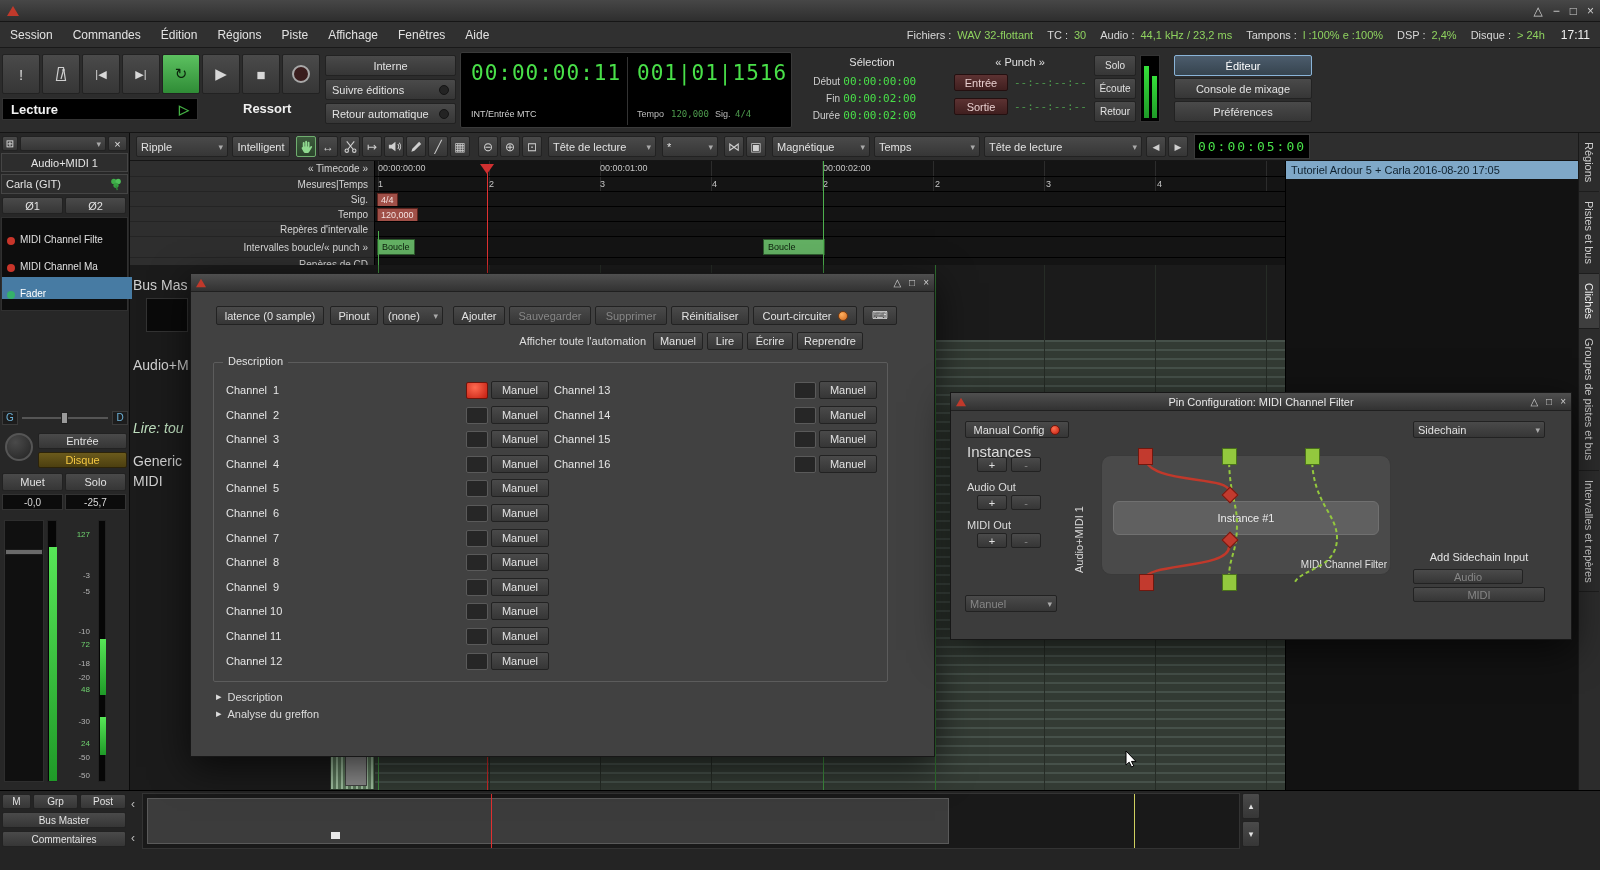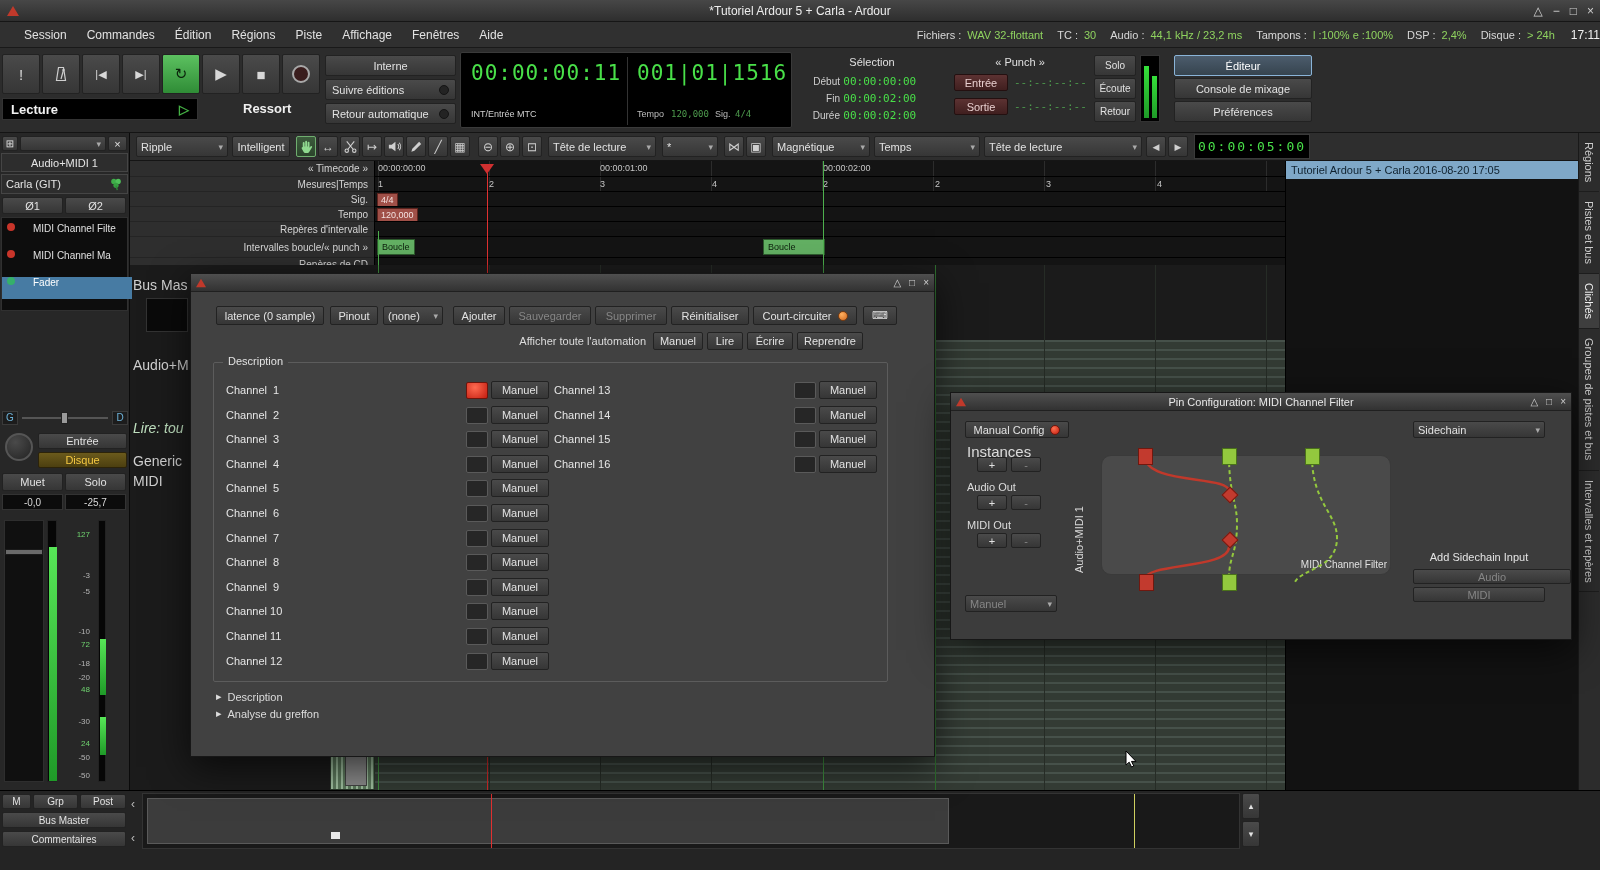--- a/index.html
+++ b/index.html
@@ -8,22 +8,22 @@
   .abs{position:absolute;box-sizing:border-box;}
   
   .titlebar{left:0;top:0;width:1600px;height:22px;background:linear-gradient(#474747,#2e2e2e);
             border-bottom:1px solid #161616;display:flex;align-items:center;}
   .title-text{position:absolute;left:0;right:0;text-align:center;font-size:12px;color:#ececec;}
   .logo{margin-left:6px;display:flex;align-items:center;z-index:2;}
   .win-controls{position:absolute;right:6px;display:flex;gap:10px;color:#cfcfcf;font-size:12px;z-index:2;}
   .win-controls span{cursor:default;}
   .menubar{left:0;top:22px;width:1600px;height:26px;background:#303030;border-bottom:1px solid #191919;
            display:flex;align-items:center;justify-content:space-between;}
-  .menus{display:flex;gap:20px;padding-left:24px;font-size:12px;color:#e2e2e2;}
-  .statusbar{display:flex;align-items:center;gap:6px;font-size:11px;white-space:nowrap;}
+  .menus{display:flex;gap:20px;padding-left:10px;font-size:12px;color:#e2e2e2;}
+  .statusbar{display:flex;align-items:center;gap:6px;padding-right:10px;font-size:11px;white-space:nowrap;}
   .sl{color:#d8d8d8;margin-left:8px;}
   .sv{color:#8fd35f;}
   .sclock{color:#f0f0f0;margin-left:10px;font-size:12px;}
   
   .btn{background:linear-gradient(#4a4a4a,#363636);border:1px solid #222;border-radius:2px;color:#e2e2e2;
        display:flex;align-items:center;justify-content:center;font-size:11px;box-sizing:border-box;}
   .btn.dis{color:#868686;}
   .dd{justify-content:space-between;padding:0 4px;}
   .dd .ar{color:#aaa;font-size:9px;margin-left:4px;}
   .led{width:8px;height:8px;border-radius:50%;background:#232323;border:1px solid #141414;}
@@ -66,21 +66,21 @@
   .loopmk{position:absolute;top:2px;height:14px;line-height:14px;background:#63b063;color:#0c1f0c;
           font-size:9px;padding:0 4px;border:1px solid #2d5b2d;}
   .vline{position:absolute;width:1px;}
   
   .stripes{background:repeating-linear-gradient(180deg,#46514a 0 2px,#333b34 2px 9px);}
   .frag{position:absolute;font-size:14px;color:#d0d0d0;white-space:nowrap;overflow:hidden;}
   
   .strip{left:0;top:133px;width:130px;height:657px;background:#272727;border-right:1px solid #0a0a0a;}
   .namebox{background:#2d2d2d;border:1px solid #454545;font-size:11px;color:#e4e4e4;
            display:flex;align-items:center;}
-  .procrow{position:absolute;left:0;width:125px;height:22px;display:flex;align-items:flex-start;gap:18px;
+  .procrow{position:absolute;left:0;width:125px;height:22px;display:flex;align-items:flex-end;gap:5px;
            padding-left:5px;font-size:10px;color:#e0e0e0;}
   .dot{width:8px;height:8px;border-radius:50%;}
   .scale{position:absolute;width:32px;text-align:right;font-size:8px;color:#b4b4b4;}
   .scale.green{color:#6fd36f;}
   .vubar{position:absolute;background:linear-gradient(180deg,#57e657,#1f9a28);}
   
   .dialog{background:#414141;border:1px solid #171717;box-shadow:0 10px 36px rgba(0,0,0,.65);z-index:10;}
   .dtitle{height:17px;background:linear-gradient(#4f4f4f,#323232);border-bottom:1px solid #202020;
           display:flex;align-items:center;position:relative;}
   .dtitle .tt{position:absolute;left:0;right:0;text-align:center;font-size:11px;color:#e8e8e8;}
@@ -112,21 +112,20 @@
 <body>
 
 <div id="app">
 
   <div class="abs titlebar">
     <span class="logo">
       <svg width="14" height="12" viewBox="0 0 14 12">
           <path d="M7 1 13 11 H1 Z" fill="#c0392b"></path>
         </svg>
     </span>
-    <span class="title-text">*Tutoriel Ardour 5 + Carla - Ardour</span>
     <span class="win-controls">
       <span>△</span>
       <span>−</span>
       <span>□</span>
       <span>×</span>
     </span>
   </div>
 
   <div class="abs menubar">
     <div class="menus">
@@ -769,20 +768,23 @@
     <div class="abs btn dis" style="left:60px;top:140px;width:30px;height:15px;">
         <span>-</span>
       </div>
     <div class="abs btn dd dis" style="left:14px;top:202px;width:92px;height:17px;">
       <span>Manuel</span>
         <span class="ar">▾</span>
     </div>
 
     <span class="abs vtext" style="left:122px;top:60px;height:120px;">Audio+MIDI 1</span>
     <div class="abs" style="left:150px;top:62px;width:290px;height:120px;background:#4a4a4a;border:1px solid #3a3a3a;border-radius:10px;"></div>
+    <div class="abs" style="left:162px;top:108px;width:266px;height:34px;background:#606060;border:1px solid #707070;border-radius:6px;display:flex;align-items:center;justify-content:center;font-size:11px;color:#ececec;">
+        <span>Instance #1</span>
+      </div>
     <span class="abs" style="left:260px;top:166px;width:176px;text-align:right;font-size:10px;color:#e0e0e0;">MIDI Channel Filter</span>
 
     <svg class="abs" style="left:150px;top:50px;" width="300" height="150" viewBox="0 0 300 150">
       <path d="M44 13 C44 42 128 32 128 48" fill="none" stroke="#c0392b" stroke-width="2.5"></path>
       <path d="M128 104 C128 126 44 120 44 136" fill="none" stroke="#c0392b" stroke-width="2.5"></path>
       <path d="M128 13 C128 50 136 60 136 80 C136 112 128 112 128 136" fill="none" stroke="#93c83e" stroke-width="2" stroke-dasharray="4 3"></path>
       <path d="M211 13 C211 60 236 70 236 95 C236 126 200 126 194 139" fill="none" stroke="#93c83e" stroke-width="2" stroke-dasharray="4 3"></path>
     </svg>
     <span class="pin red" style="left:187px;top:55px;"></span>
     <span class="pin green" style="left:271px;top:55px;"></span>
@@ -790,21 +792,21 @@
     <span class="diam" style="left:273px;top:96px;"></span>
     <span class="diam" style="left:273px;top:141px;"></span>
     <span class="pin red" style="left:188px;top:181px;"></span>
     <span class="pin green" style="left:271px;top:181px;"></span>
 
     <div class="abs btn dd" style="left:462px;top:28px;width:132px;height:17px;">
       <span>Sidechain</span>
         <span class="ar">▾</span>
     </div>
     <span class="abs" style="left:458px;top:158px;width:140px;text-align:center;font-size:11px;color:#e4e4e4;">Add Sidechain Input</span>
-    <div class="abs btn dis" style="left:462px;top:176px;width:158px;height:15px;">
+    <div class="abs btn dis" style="left:462px;top:176px;width:110px;height:15px;">
         <span>Audio</span>
       </div>
     <div class="abs btn dis" style="left:462px;top:194px;width:132px;height:15px;">
         <span>MIDI</span>
       </div>
   </div>
 
   <svg class="abs" style="left:1125px;top:750px;z-index:50;" width="14" height="20" viewBox="0 0 14 20">
     <path d="M1 1v14l3.2-2.8L6.5 17l2.3-1-2.3-4.6H11z" fill="#ffffff" stroke="#000000"></path>
   </svg>

